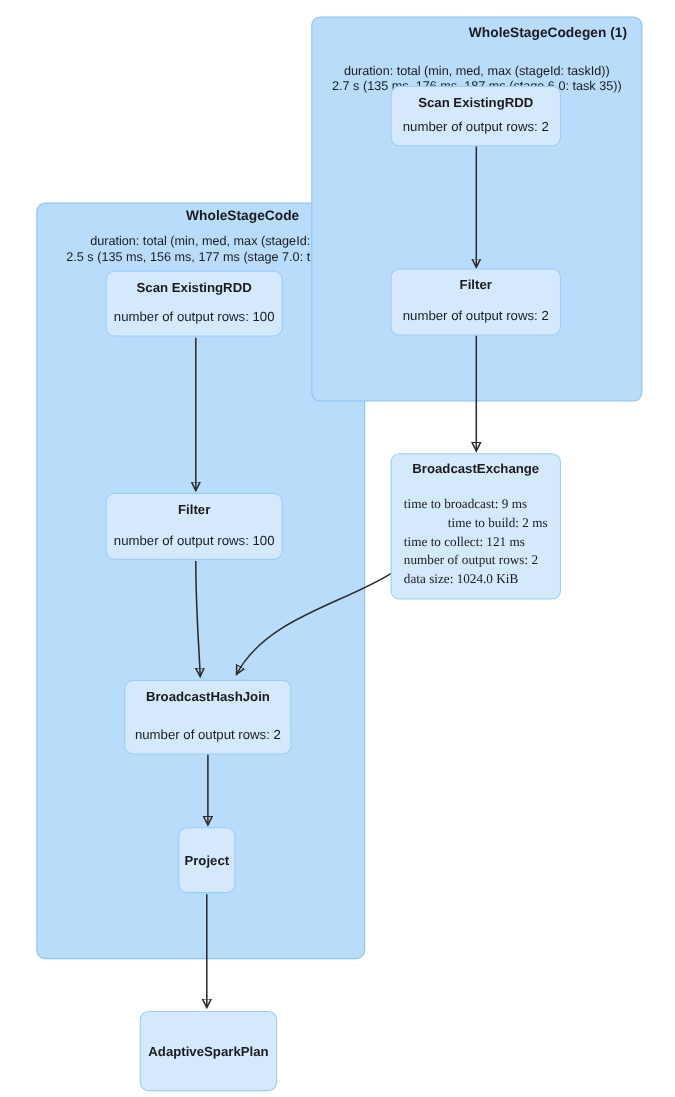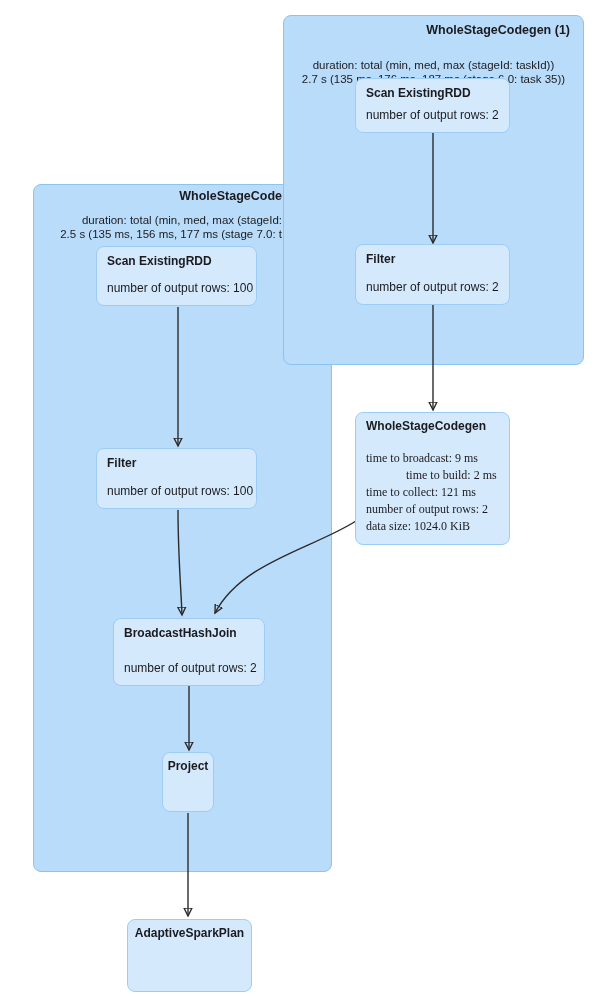--- a/index.html
+++ b/index.html
@@ -6,37 +6,37 @@
   .canvas{
     position:relative;width:614px;height:997px;overflow:hidden;background:#ffffff;
     font-family:"Liberation Sans","DejaVu Sans",sans-serif;color:#1b1b1f;
   }
   
   .cluster{position:absolute;background:#b9dcfb;border:1px solid #8cc3ef;border-radius:8px;box-sizing:border-box;}
   .cluster--left{left:33px;top:184px;width:299px;height:688px;z-index:1;}
   .cluster--right{left:283px;top:15px;width:301px;height:350px;z-index:2;}
   .cluster-title{position:absolute;font-size:12.5px;font-weight:bold;white-space:nowrap;}
   .cluster-title--right{top:7px;right:13px;}
-  .cluster-title--left{top:4px;right:49px;}
+  .cluster-title--left{top:4px;right:59px;}
   .cluster-duration{position:absolute;font-size:11.5px;line-height:13.5px;white-space:nowrap;}
   .cluster-duration--right{top:43px;left:0;right:0;text-align:center;}
   .cluster-duration--left{top:29px;right:49px;text-align:right;}
   
   .edges{position:absolute;left:0;top:0;width:614px;height:997px;z-index:3;pointer-events:none;}
   .edges path{fill:none;stroke:#2b2b2b;stroke-width:1.4;}
   
   .node{
     position:absolute;z-index:4;background:#d5e9fd;border:1px solid #9dcdf6;border-radius:8px;
     box-sizing:border-box;display:flex;flex-direction:column;justify-content:space-between;
-    padding:7px 10px 9px 10px;font-size:12px;
+    padding:7px 10px 9px 10px;font-size:12px;align-items:center;
   }
   .node-title{font-weight:bold;white-space:nowrap;}
   .node-metric{white-space:nowrap;line-height:15px;}
   .node-metrics{display:flex;flex-direction:column;line-height:17px;font-family:Liberation Serif, serif;}
-  .node--center{justify-content:flex-start;align-items:center;text-align:center;padding:6px;}
+  .node--center{justify-content:center;align-items:center;text-align:center;padding:6px;}
   #node-scan-1{left:355px;top:78px;width:155px;height:55px;}
   #node-filter-1{left:355px;top:244px;width:155px;height:61px;}
   #node-be{left:355px;top:412px;width:155px;height:133px;padding-top:6px;}
   #node-scan-2{left:96px;top:246px;width:161px;height:60px;}
   #node-filter-2{left:96px;top:448px;width:161px;height:61px;}
   #node-bhj{left:113px;top:618px;width:152px;height:68px;}
   #node-project{left:162px;top:752px;width:52px;height:60px;}
   #node-asp{left:127px;top:919px;width:125px;height:73px;}
 </style>
 </head>
@@ -79,21 +79,21 @@
     <div class="node-title">Scan ExistingRDD</div>
     <div class="node-metric">number of output rows: 2</div>
   </div>
 
   <div class="node" id="node-filter-1">
     <div class="node-title">Filter</div>
     <div class="node-metric">number of output rows: 2</div>
   </div>
 
   <div class="node" id="node-be">
-    <div class="node-title">WholeStageCodegen</div>
+    <div class="node-title">BroadcastExchange</div>
     <div class="node-metrics">
       <div class="node-metric" style="line-height:17px;">time to broadcast: 9 ms</div>
       <div class="node-metric" style="line-height:17px;margin-left:40px;">time to build: 2 ms</div>
       <div class="node-metric" style="line-height:17px;">time to collect: 121 ms</div>
       <div class="node-metric" style="line-height:17px;">number of output rows: 2</div>
       <div class="node-metric" style="line-height:17px;">data size: 1024.0 KiB</div>
     </div>
   </div>
 
   <div class="node" id="node-scan-2">

